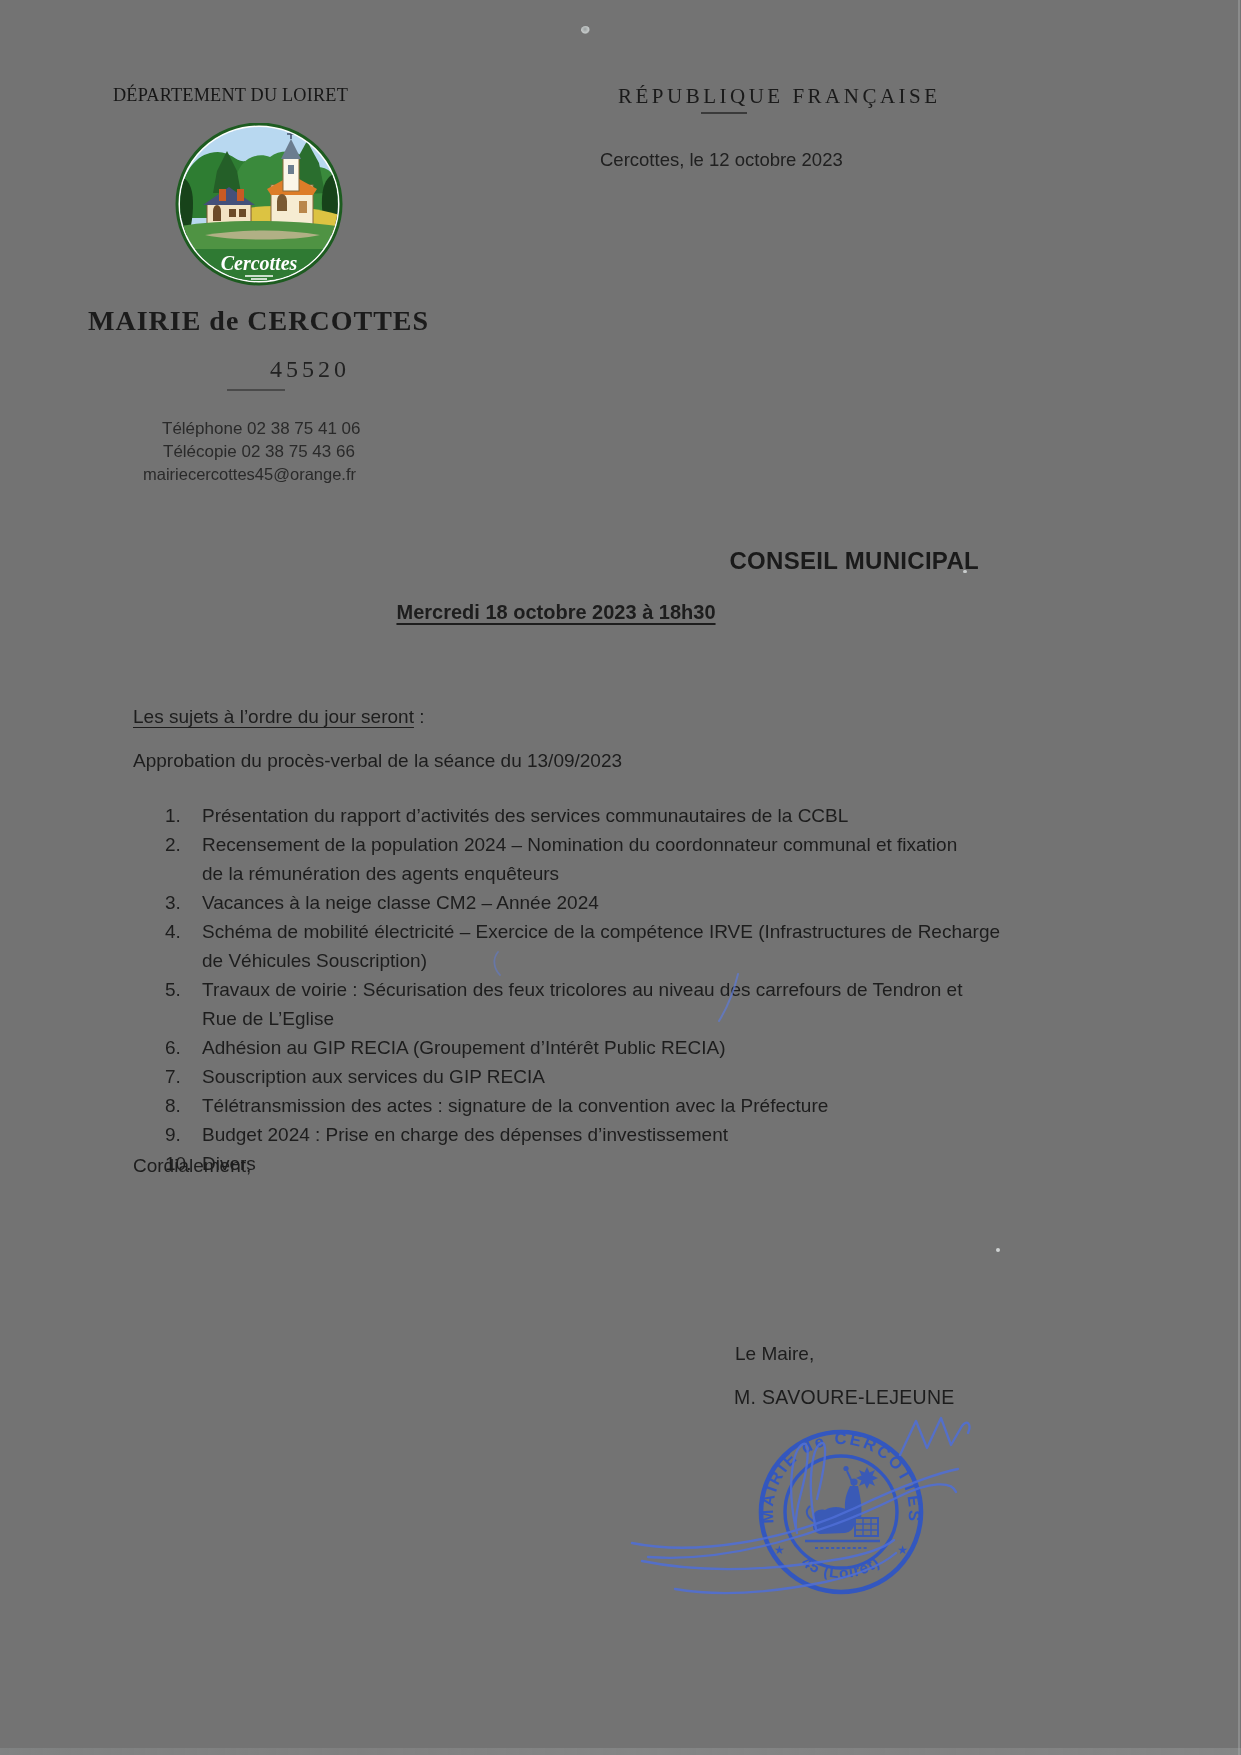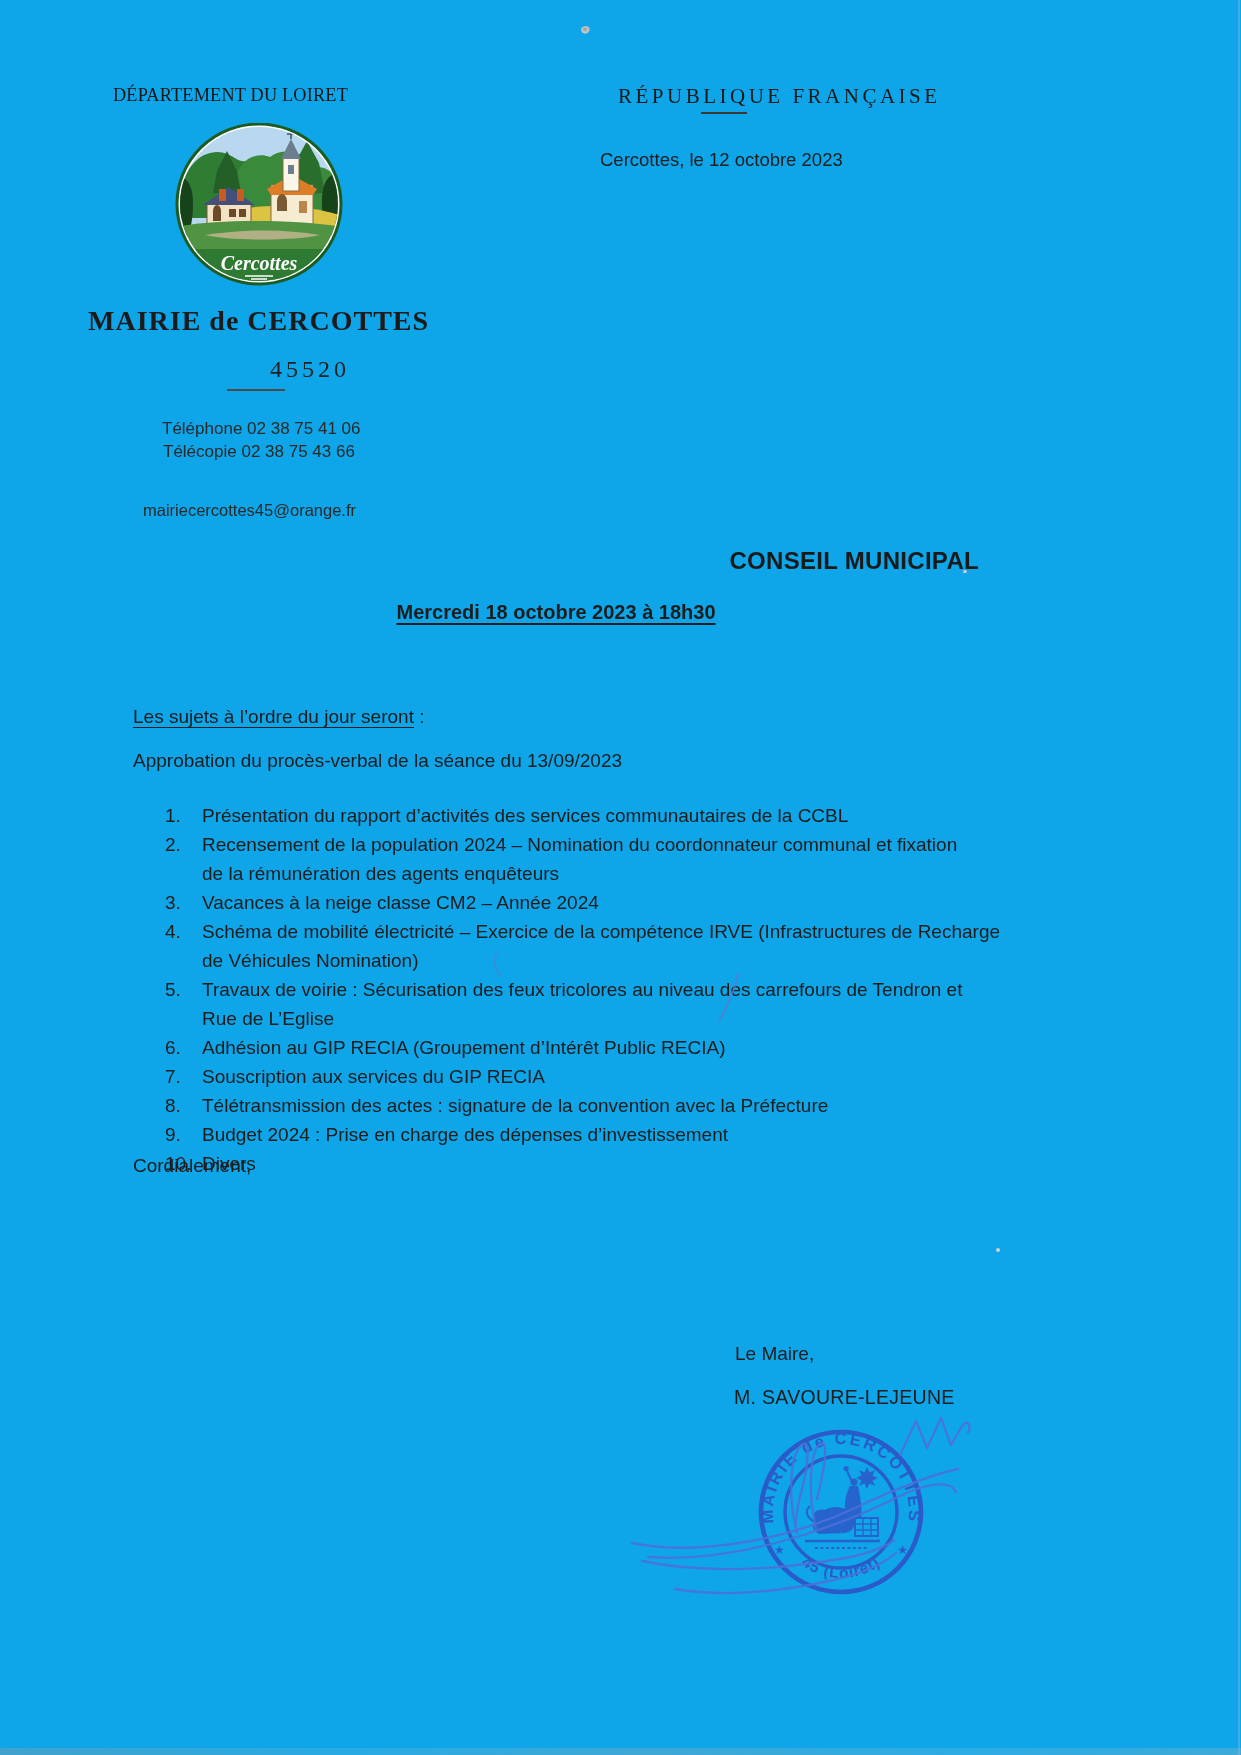--- a/index.html
+++ b/index.html
@@ -1,37 +1,37 @@
 <!DOCTYPE html>
 <html><head>
 <meta charset="utf-8">
 <style>
   html,body{margin:0;padding:0;background:#ffffff;}
   #page{
-    position:relative;width:1241px;height:1755px;background:#0ea5e9;overflow:hidden;
+    position:relative;width:1241px;height:1755px;background:#737373;overflow:hidden;
     font-family:"Liberation Sans",sans-serif;color:#1d1d1d;
   }
   .abs{position:absolute;}
   
   .department{left:113px;top:84px;font-family:"Liberation Serif",serif;font-size:19px;
     letter-spacing:.2px;color:#161616;transform:scaleX(.96);transform-origin:left;}
   .republic{left:618px;top:84px;font-family:"Liberation Serif",serif;font-size:21px;
     letter-spacing:3.5px;color:#1a1a1a;}
   .republic-rule{left:701px;top:112px;width:46px;height:2px;background:#3a3a3a;}
   .dateline{left:600px;top:149px;font-size:18.5px;color:#202020;}
   
   .logo{left:175px;top:123px;width:168px;height:163px;}
   .org-name{left:88px;top:305px;font-family:"Liberation Serif",serif;font-weight:bold;
     font-size:28px;letter-spacing:1px;color:#1b1b1b;}
   .org-cp{left:160px;top:356px;width:190px;text-align:right;font-family:"Liberation Serif",serif;
     font-size:24px;letter-spacing:4px;color:#222;}
   .org-rule{left:227px;top:389px;width:58px;height:2px;background:#4a4a4a;}
   .org-phone{left:162px;top:419px;font-size:17px;color:#2a2a2a;}
   .org-fax{left:163px;top:442px;font-size:17px;color:#2a2a2a;}
-  .org-email{left:143px;top:465px;font-size:16.5px;color:#2a2a2a;margin-top:36px;}
+  .org-email{left:143px;top:465px;font-size:16.5px;color:#2a2a2a;}
   .doc-title{left:133px;top:547px;width:846px;text-align:right;
     font-size:24px;font-weight:bold;letter-spacing:.3px;color:#1a1a1a;}
   .meeting-1{left:133px;top:601px;width:846px;text-align:center;font-size:20px;font-weight:bold;
     text-decoration:underline;text-underline-offset:4px;text-decoration-thickness:2px;}
   .meeting-2{left:133px;top:630px;width:846px;text-align:center;font-size:20px;font-weight:bold;
     text-decoration:underline;text-underline-offset:4px;text-decoration-thickness:2px;}
   
   .subjects{left:133px;top:706px;font-size:19px;}
   .subjects .u{text-decoration:underline;text-underline-offset:4px;}
   .approval{left:133px;top:750px;font-size:19px;}
@@ -148,21 +148,21 @@
     <div class="row">
       <span class="num">3.</span>
       <span class="txt">
           <span class="ln">Vacances à la neige classe CM2 – Année 2024</span>
         </span>
     </div>
     <div class="row">
       <span class="num">4.</span>
       <span class="txt">
           <span class="ln">Schéma de mobilité électricité – Exercice de la compétence IRVE (Infrastructures de Recharge</span>
-          <span class="ln">de Véhicules Nomination)</span>
+          <span class="ln">de Véhicules Souscription)</span>
         </span>
     </div>
     <div class="row">
       <span class="num">5.</span>
       <span class="txt">
           <span class="ln">Travaux de voirie : Sécurisation des feux tricolores au niveau des carrefours de Tendron et</span>
           <span class="ln">Rue de L’Eglise</span>
         </span>
     </div>
     <div class="row">

